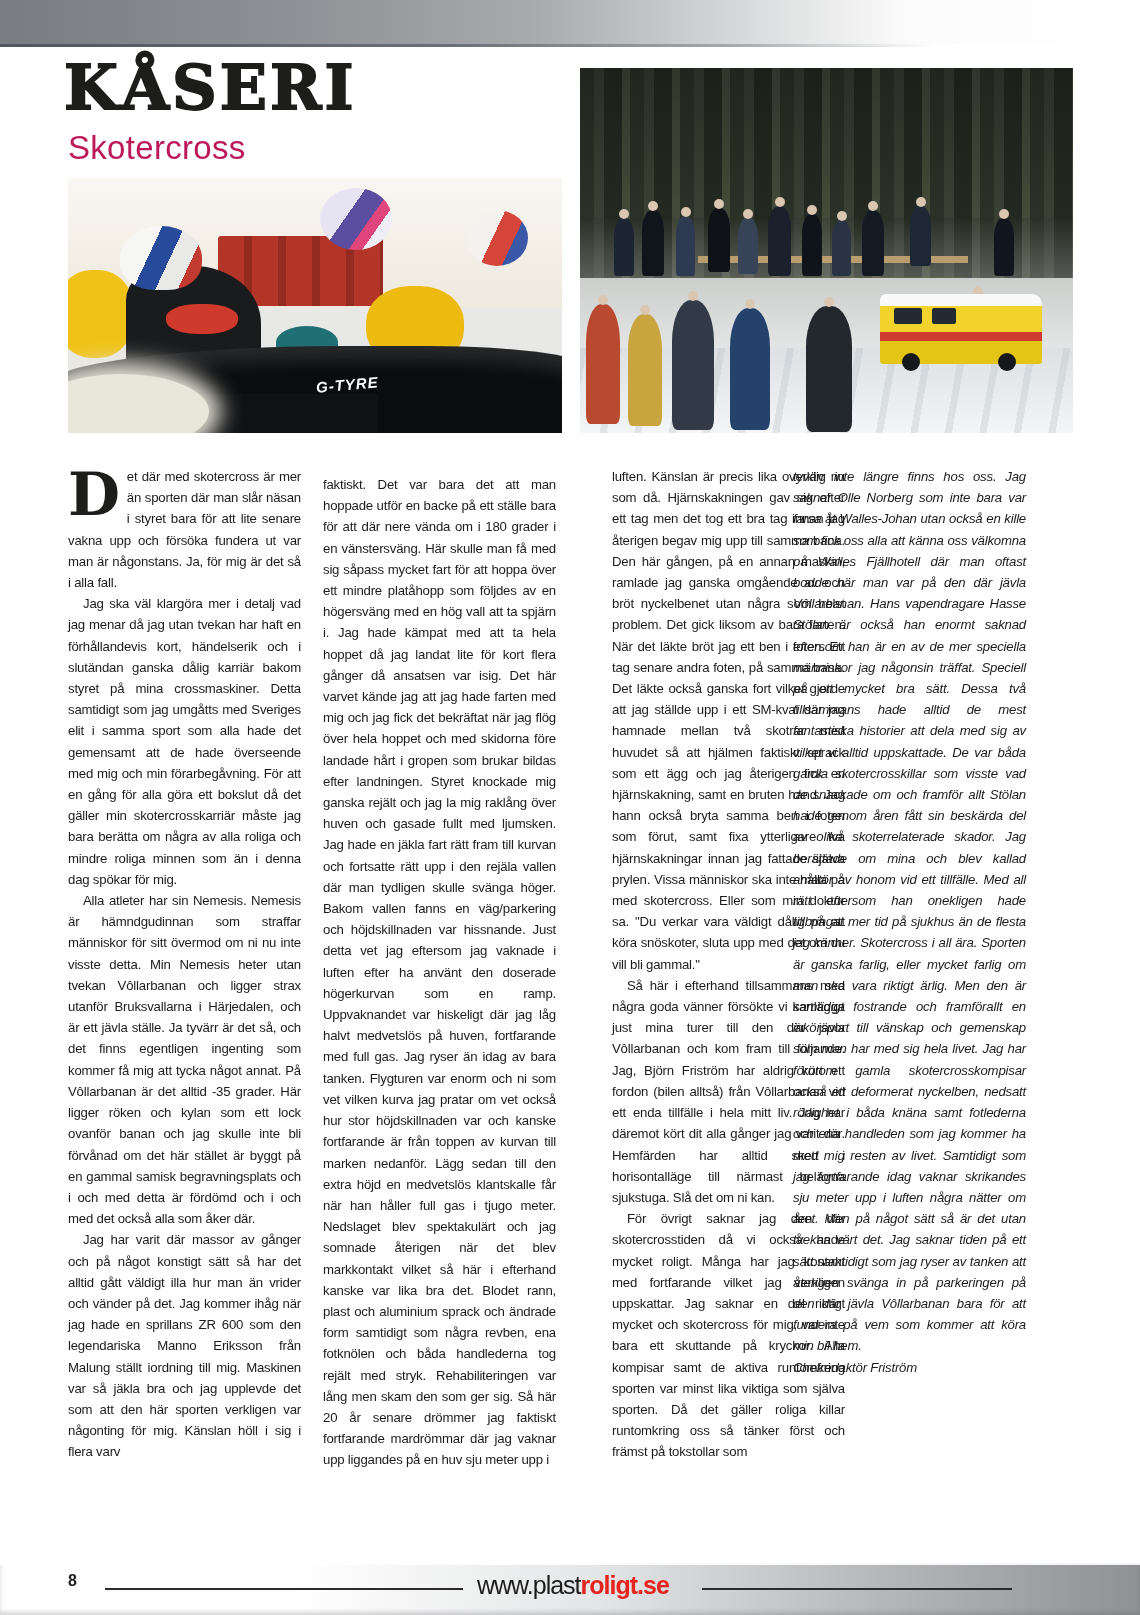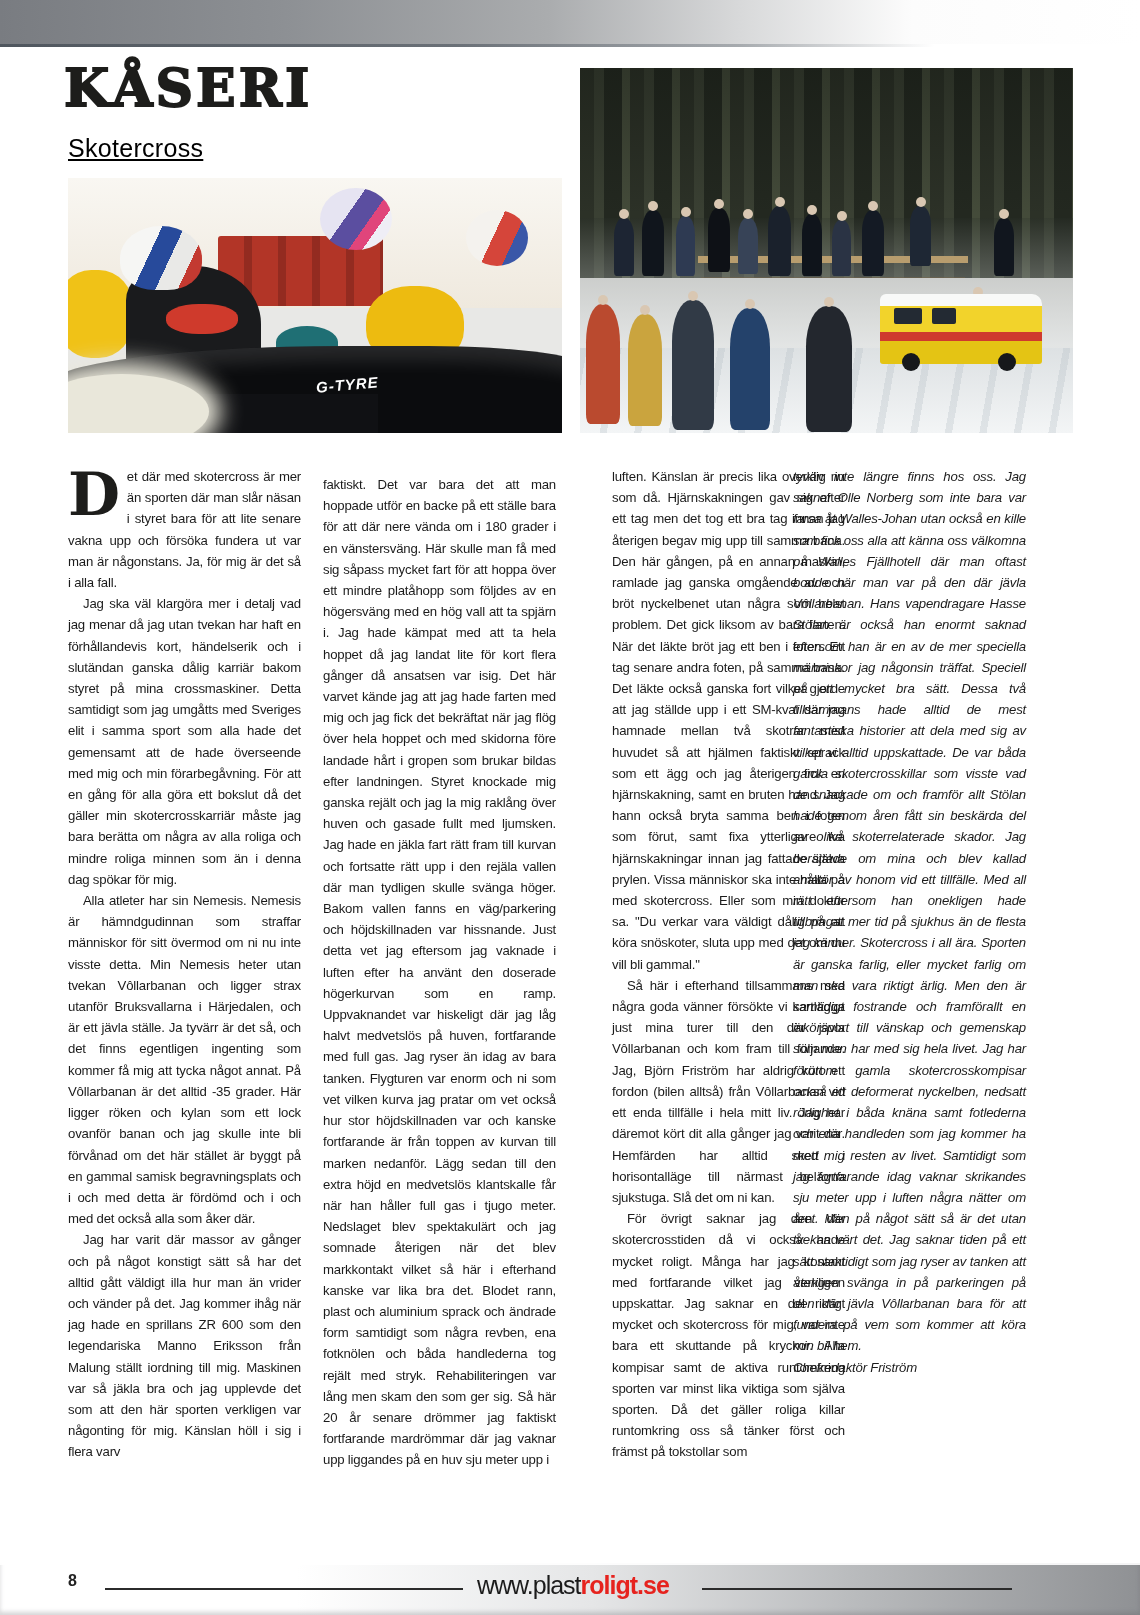--- a/index.html
+++ b/index.html
@@ -7,24 +7,24 @@
     width:1140px;height:1615px;position:relative;overflow:hidden;
     background:#ffffff;font-family:"Liberation Sans",sans-serif;
   }
   
   .topbar{position:absolute;left:0;top:0;width:1140px;height:44px;
     background:linear-gradient(90deg,#797c81 0%,#8d9094 25%,#aaacae 48%,#d8d9da 65%,#fcfcfc 80%,#ffffff 100%);}
   .topbar-edge{position:absolute;left:0;top:44px;width:1140px;height:3px;
     background:linear-gradient(90deg,#4f565e 0%,#6a7077 40%,#a7abaf 65%,rgba(255,255,255,0) 82%);}
   
   .kaseri{position:absolute;left:64px;top:56px;
-    font-family:"DejaVu Serif",serif;font-weight:bold;font-size:52px;line-height:64px;
+    font-family:"DejaVu Serif",serif;font-weight:bold;font-size:62px;line-height:64px;
     letter-spacing:3px;color:#1d1d1b;-webkit-text-stroke:1.8px #1d1d1b;}
-  .subtitle{position:absolute;left:68px;top:134px;font-size:25px;line-height:28px;
-    color:#000000;letter-spacing:.3px;text-decoration:underline;}
+  .subtitle{position:absolute;left:68px;top:134px;font-size:33px;line-height:28px;
+    color:#be185d;letter-spacing:.3px;}
   
   .photo{position:absolute;overflow:hidden;background:#e8e8e6;}
   .photo-left{left:68px;top:178px;width:494px;height:255px;}
   .photo-right{left:580px;top:68px;width:493px;height:365px;}
   .ph{position:absolute;}
   
   .lsky{left:0;top:0;width:494px;height:130px;background:linear-gradient(#f9f7f2,#efe9de);}
   .redtruck{left:150px;top:58px;width:165px;height:70px;background:repeating-linear-gradient(90deg,#b23527 0 26px,#932b20 26px 34px);border-radius:3px;}
   .blob{border-radius:45%;}
   .gtyre{left:248px;top:198px;transform:rotate(-5deg);color:#ffffff;

